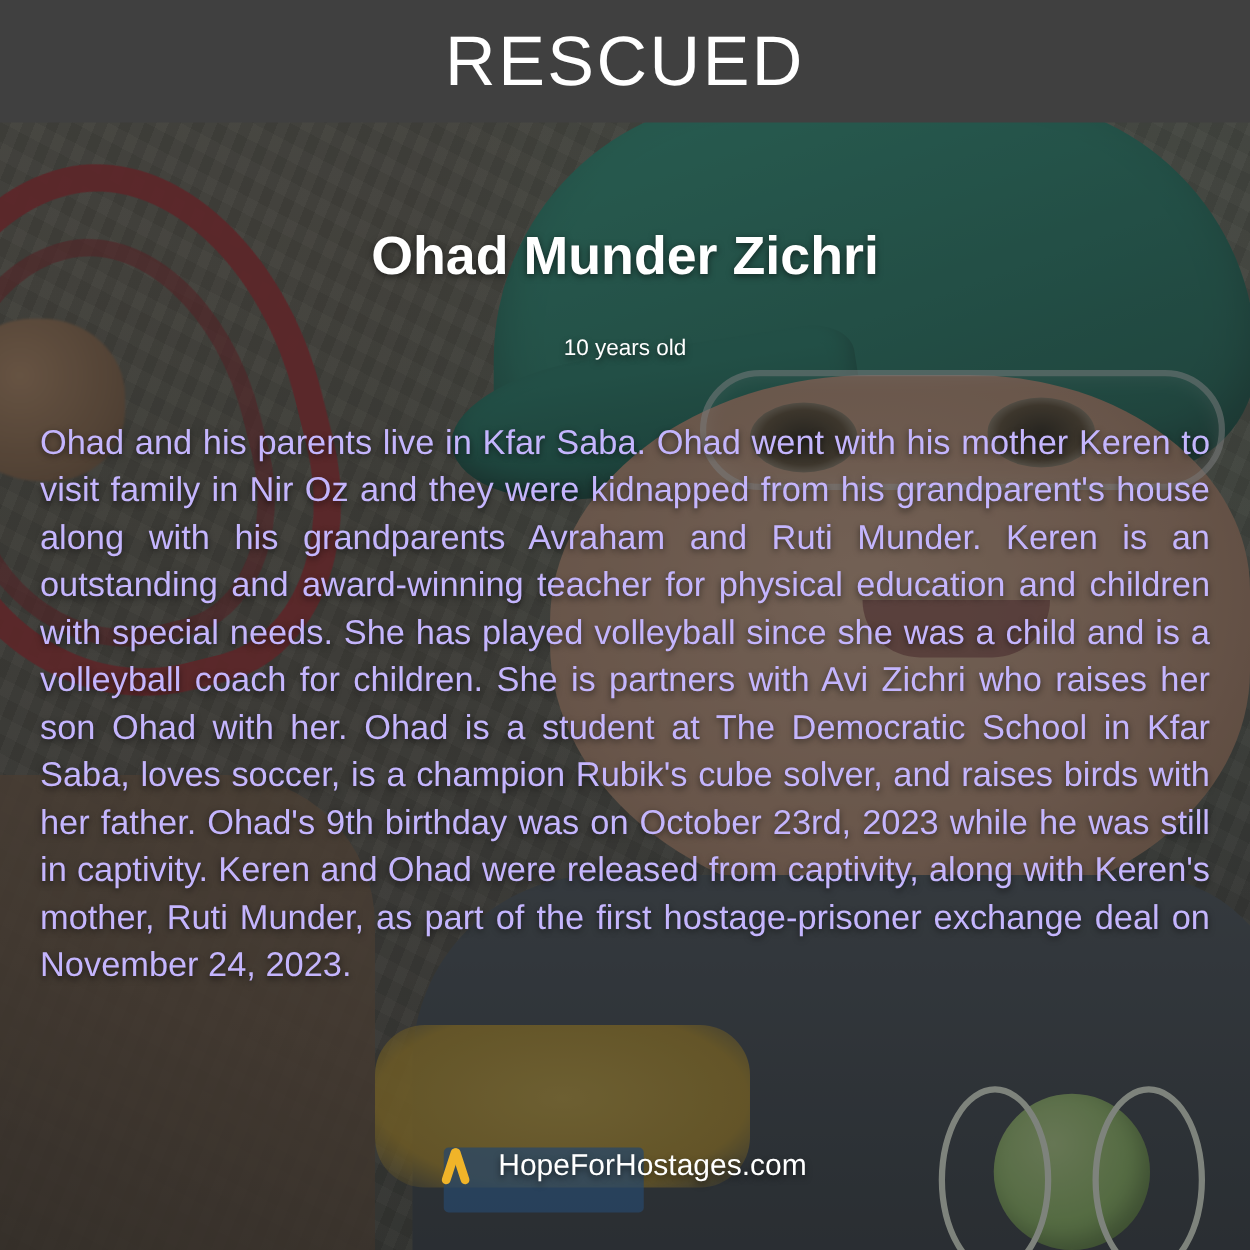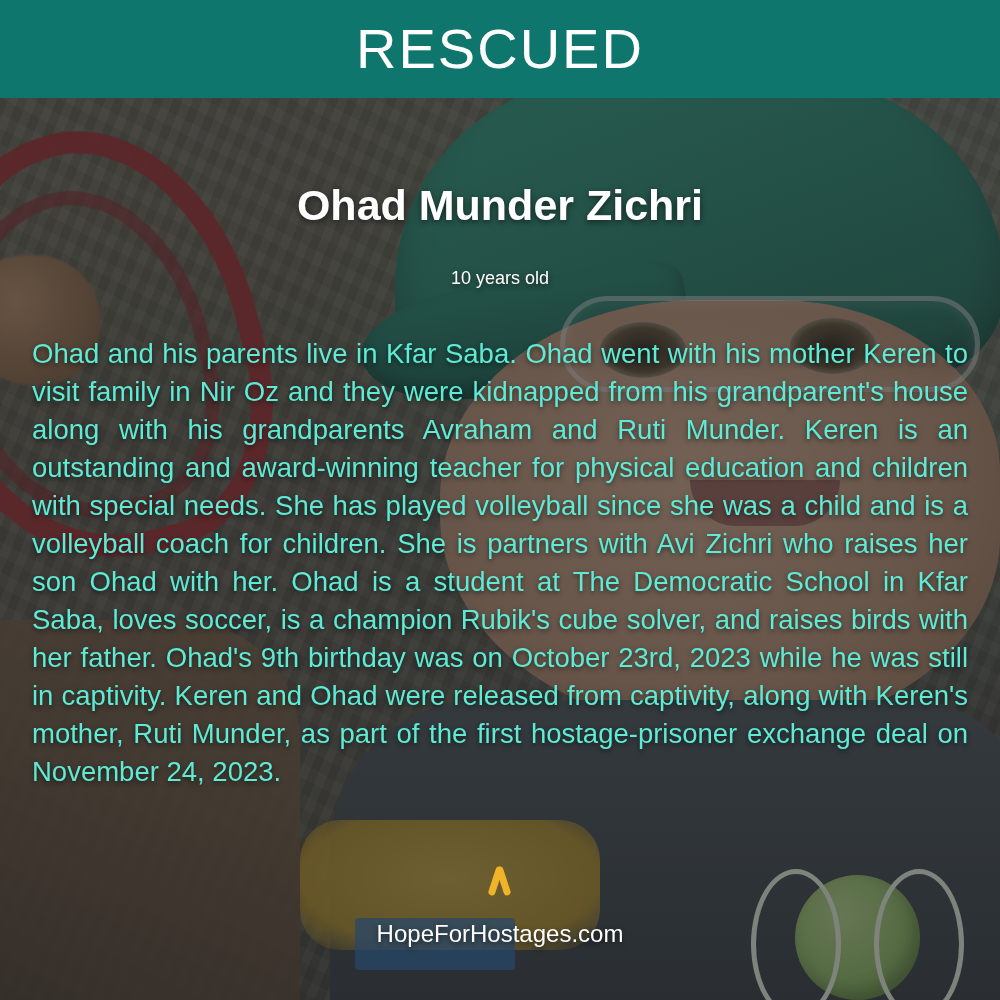--- a/index.html
+++ b/index.html
@@ -121,21 +121,21 @@
 
   
   .scrim {
     position:absolute; left:0; top:0; width:100%; height:100%;
     background:rgba(35,38,40,0.55);
   }
 
   
   .banner {
     position:absolute; left:0; top:0; width:100%; height:98px;
-    background:#0f766e;
+    background:#404040;
     display:flex; align-items:center; justify-content:center;
   }
   .banner-text {
     color:#ffffff;
     font-size:56px;
     font-weight:400;
     letter-spacing:2px;
     line-height:1;
   }
 
@@ -156,32 +156,32 @@
   .age {
     margin-top:38px;
     color:#ffffff;
     font-size:18px;
     text-align:center;
     text-shadow:0 2px 5px rgba(0,0,0,0.5);
   }
   .bio {
     margin-top:46px;
     width:936px;
-    color:#5eead4;
+    color:#c4b5fd;
     font-size:27.5px;
     line-height:38px;
     text-align:justify;
     text-justify:inter-word;
     text-shadow:0 2px 5px rgba(0,0,0,0.55);
   }
 
   
   .footer {
     position:absolute; left:0; bottom:52px; width:100%;
-    display:flex; align-items:center; justify-content:center; gap:24px;flex-direction:column;
+    display:flex; align-items:center; justify-content:center; gap:24px;
   }
   .ribbon {
     width:20px; height:30px; position:relative; display:inline-block;
   }
   .ribbon:before, .ribbon:after {
     content:""; position:absolute; top:0; width:7px; height:30px;
     background:#f0b429; border-radius:4px;
   }
   .ribbon:before { left:2px; transform:rotate(18deg); }
   .ribbon:after  { left:10px; transform:rotate(-18deg); }

